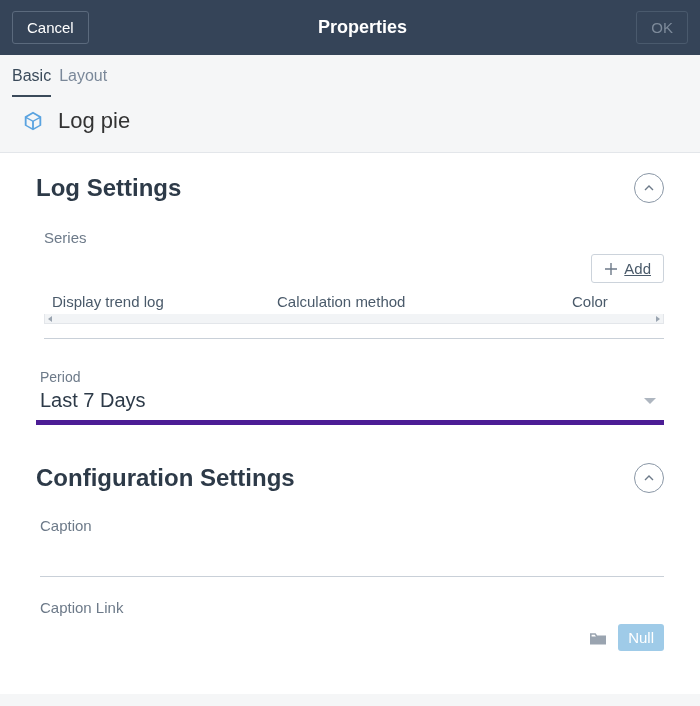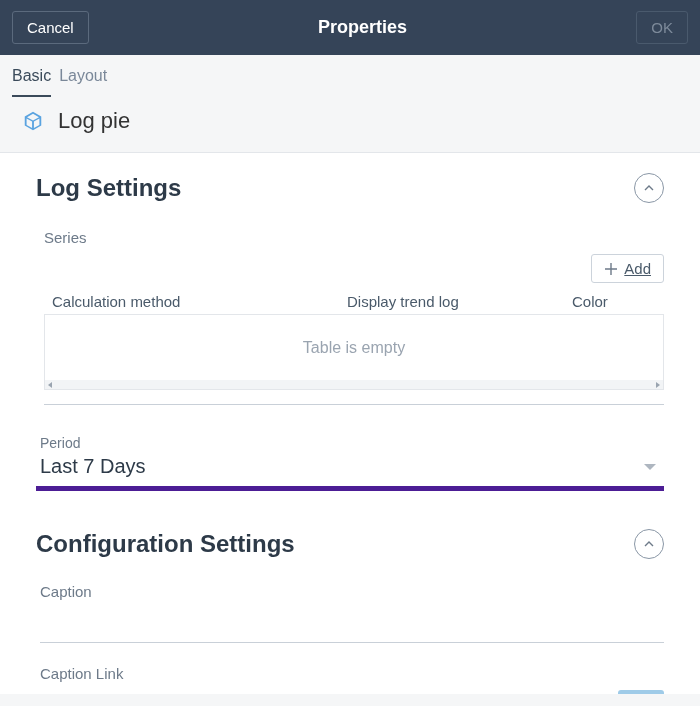--- a/index.html
+++ b/index.html
@@ -95,25 +95,24 @@
       <div class="add-row">
         <button class="add-btn">
           <svg width="14" height="14" viewBox="0 0 14 14">
               <path d="M7 1v12M1 7h12" stroke="#6d7a89" stroke-width="1.4"></path>
             </svg>
           <span>Add</span>
         </button>
       </div>
       <div class="table-wrap">
         <div class="thead">
+          <div class="th th1">Display trend log</div>
           <div class="th th2">Calculation method</div>
-          <div class="th th1">Display trend log</div>
           <div class="th th3">Color</div>
         </div>
-        <div class="tbody">Table is empty</div>
         <div class="hscroll"></div>
       </div>
       <div class="series-divider"></div>
     </div>
 
     <div class="period-block">
       <div class="period-label">Period</div>
       <div class="period-row">
         <div class="period-value">Last 7 Days</div>
         <div class="dd-caret"></div>

